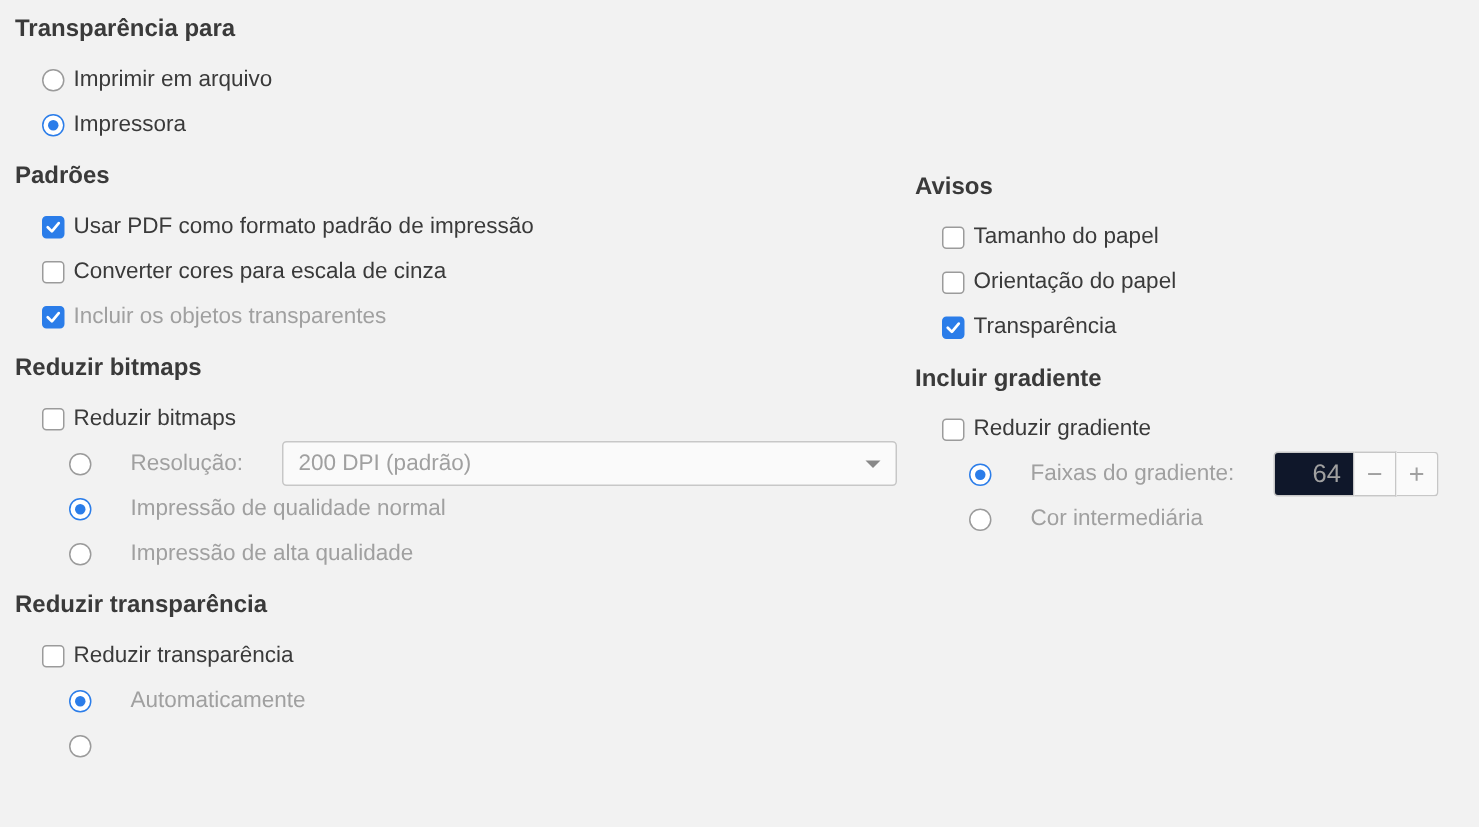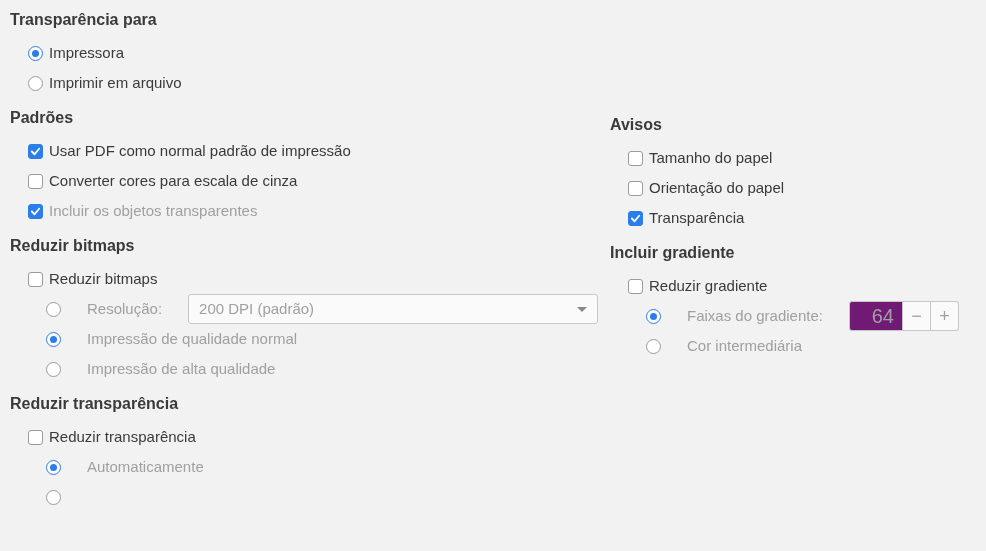--- a/index.html
+++ b/index.html
@@ -78,24 +78,24 @@
   .caret {
     width: 0; height: 0; border-left: 5px solid transparent;
     border-right: 5px solid transparent; border-top: 5px solid #888;
     margin-left: 8px;
   }
   .spinner {
     display: inline-flex; align-items: center; margin-left: 6px;
   }
   .spin-input {
     border: 1px solid #c7c7c7; border-radius: 3px 0 0 3px;
-    background: #701a75; color: #a0a0a0;
+    background: #0f172a; color: #a0a0a0;
     width: 54px; height: 30px; text-align: right; padding-right: 8px;
     display: inline-flex; align-items: center; justify-content: flex-end;
-    font-size: 20px;
+    font-size: 17px;
     padding-left: 20px;
   }
   .spin-btn {
     border: 1px solid #c7c7c7; border-left: none;
     background: #fafafa; color: #a0a0a0;
     width: 28px; height: 30px;
     display: inline-flex; align-items: center; justify-content: center;
     font-size: 18px; line-height: 1;
   }
   .spin-btn:last-child { border-radius: 0 3px 3px 0; }
@@ -103,38 +103,38 @@
 </head>
 <body>
 
 <div class="container">
 
   <div class="col-left">
 
     <div class="section">
       <div class="section-title">Transparência para</div>
       <div class="row">
+        <span class="ctl radio"></span>
+        <span class="label">Imprimir em arquivo</span>
+      </div>
+      <div class="row">
         <span class="ctl radio checked"></span>
         <span class="label">Impressora</span>
-      </div>
-      <div class="row">
-        <span class="ctl radio"></span>
-        <span class="label">Imprimir em arquivo</span>
       </div>
     </div>
 
     <div class="section">
       <div class="section-title">Padrões</div>
       <div class="row">
         <span class="ctl checkbox checked">
           <svg class="checkbox-tick" viewBox="0 0 12 12">
               <path d="M2 6 L5 9 L10 3" stroke="#fff" stroke-width="2" fill="none" stroke-linecap="round" stroke-linejoin="round"></path>
             </svg>
         </span>
-        <span class="label">Usar PDF como normal padrão de impressão</span>
+        <span class="label">Usar PDF como formato padrão de impressão</span>
       </div>
       <div class="row">
         <span class="ctl checkbox"></span>
         <span class="label">Converter cores para escala de cinza</span>
       </div>
       <div class="row">
         <span class="ctl checkbox checked">
           <svg class="checkbox-tick" viewBox="0 0 12 12">
               <path d="M2 6 L5 9 L10 3" stroke="#fff" stroke-width="2" fill="none" stroke-linecap="round" stroke-linejoin="round"></path>
             </svg>

